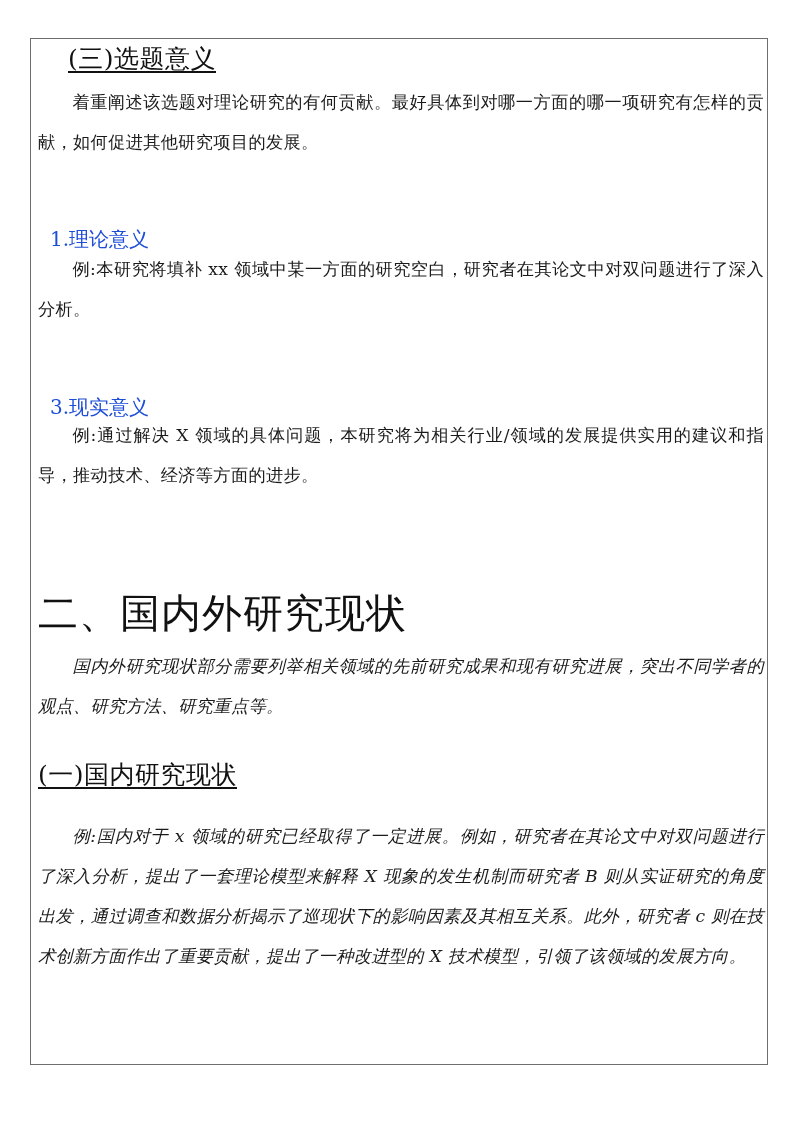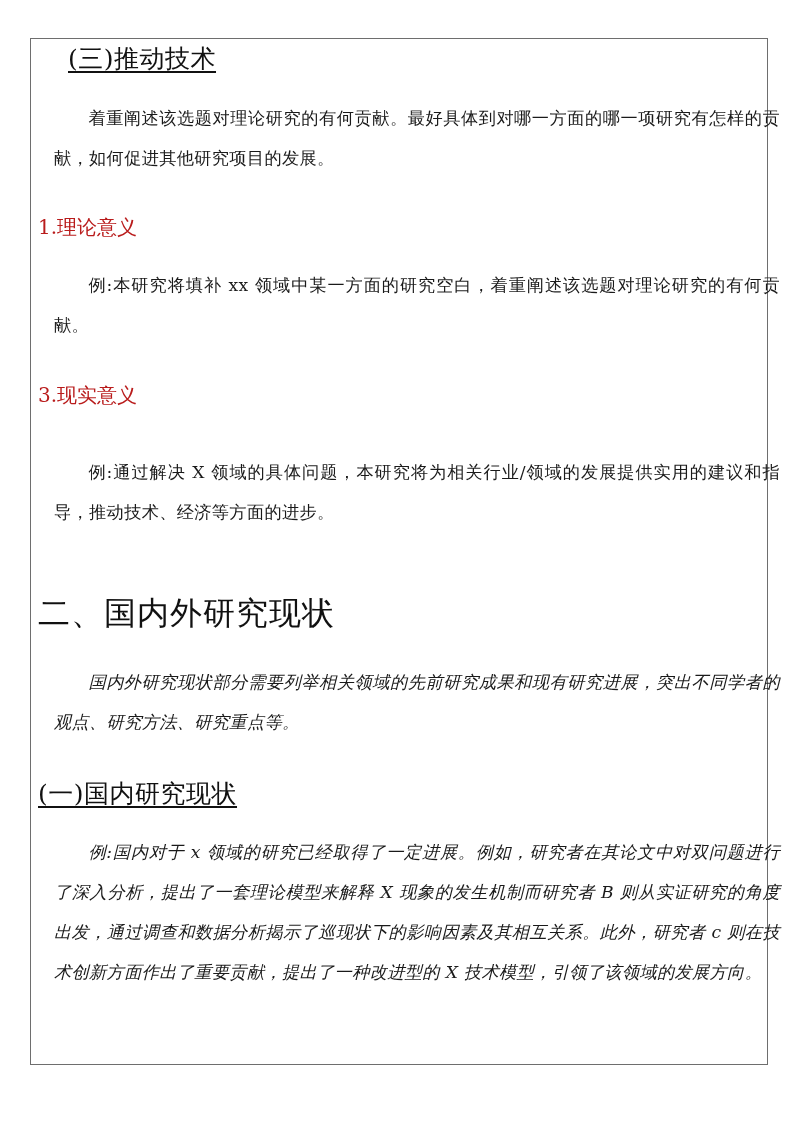--- a/index.html
+++ b/index.html
@@ -34,63 +34,63 @@
     text-underline-offset: 4px;
     text-decoration-thickness: 2px;
     margin: 0;
     letter-spacing: 0.5px;
   }
   .h-num {
     position: absolute;
     left: 38px;
     font-size: 20px;
     line-height: 26px;
-    color: #b91c1c;
-    margin: 0;
+    color: #1d4ed8;
+    margin: 12px;
     font-weight: normal;
   }
   .h2 {
     position: absolute;
     left: 38px;
-    font-size: 32px;
+    font-size: 40px;
     line-height: 38px;
     font-weight: normal;
     color: #111;
     margin: 0;
     letter-spacing: 1px;
   }
   .para {
     position: absolute;
     left: 38px;
     width: 726px;
     font-size: 17.2px;
     line-height: 40px;
     color: #1a1a1a;
-    margin: 16px;
+    margin: 0;
     text-align: justify;
     text-indent: 2em;
     letter-spacing: 0.35px;
   }
 </style>
 </head>
 <body>
 
 <div class="page-frame"></div>
 
-<h3 class="h3" style="left:68px; top:44px;">(三)推动技术</h3>
+<h3 class="h3" style="left:68px; top:44px;">(三)选题意义</h3>
 
 <p class="para" style="top:82px;">着重阐述该选题对理论研究的有何贡献。最好具体到对哪一方面的哪一项研究有怎样的贡献，如何促进其他研究项目的发展。</p>
 
 <h4 class="h-num" style="top:214px;">1.理论意义</h4>
 
-<p class="para" style="top:249px;">例:本研究将填补 xx 领域中某一方面的研究空白，着重阐述该选题对理论研究的有何贡献。</p>
+<p class="para" style="top:249px;">例:本研究将填补 xx 领域中某一方面的研究空白，研究者在其论文中对双问题进行了深入分析。</p>
 
 <h4 class="h-num" style="top:382px;">3.现实意义</h4>
 
-<p class="para" style="top:436px;">例:通过解决 X 领域的具体问题，本研究将为相关行业/领域的发展提供实用的建议和指导，推动技术、经济等方面的进步。</p>
+<p class="para" style="top:415px;">例:通过解决 X 领域的具体问题，本研究将为相关行业/领域的发展提供实用的建议和指导，推动技术、经济等方面的进步。</p>
 
 <h2 class="h2" style="top:594px;">二、国内外研究现状</h2>
 
 <p class="para" style="top:646px;font-style:italic;">国内外研究现状部分需要列举相关领域的先前研究成果和现有研究进展，突出不同学者的观点、研究方法、研究重点等。</p>
 
-<h3 class="h3" style="left:38px; top:779px;text-align:right;">(一)国内研究现状</h3>
+<h3 class="h3" style="left:38px; top:760px;text-align:right;">(一)国内研究现状</h3>
 
 <p class="para" style="top:816px;font-style:italic;">例:国内对于 x 领域的研究已经取得了一定进展。例如，研究者在其论文中对双问题进行了深入分析，提出了一套理论模型来解释 X 现象的发生机制而研究者 B 则从实证研究的角度出发，通过调查和数据分析揭示了巡现状下的影响因素及其相互关系。此外，研究者 c 则在技术创新方面作出了重要贡献，提出了一种改进型的 X 技术模型，引领了该领域的发展方向。</p>
 
 </body></html>

